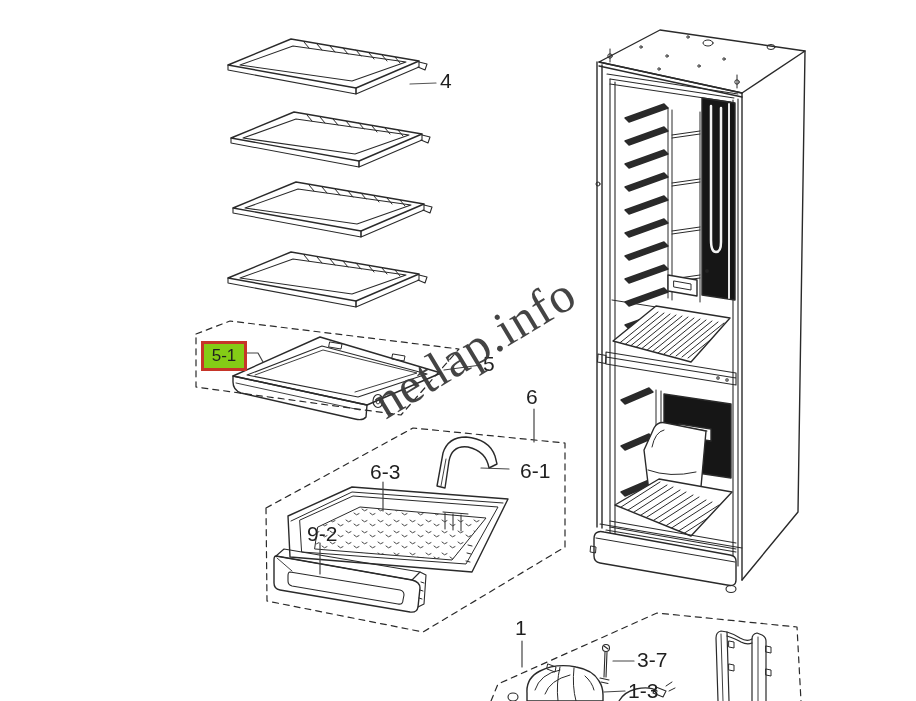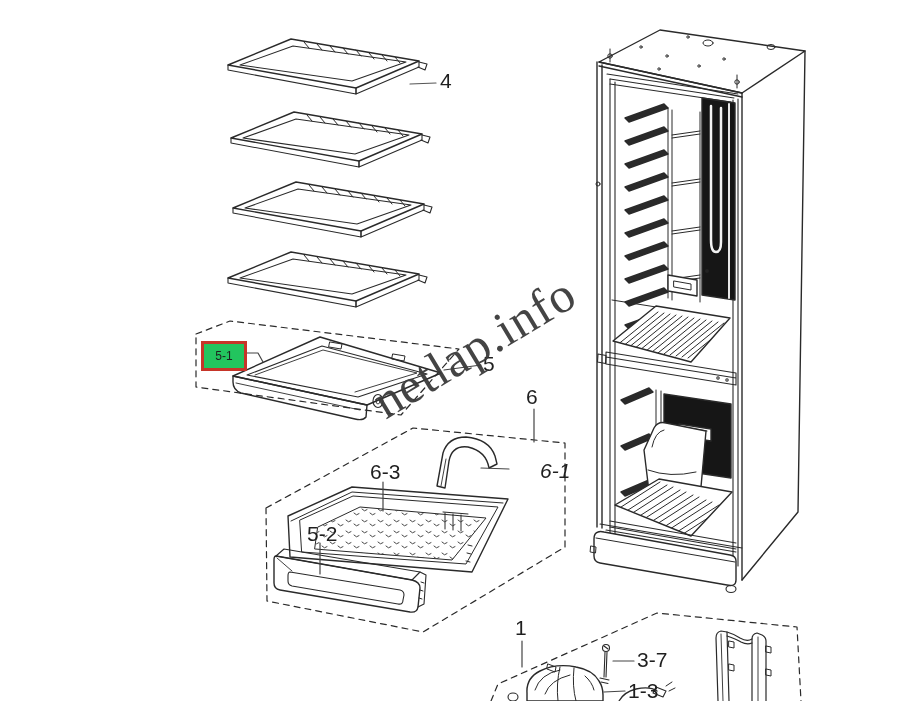--- a/index.html
+++ b/index.html
@@ -7,22 +7,22 @@
     position:relative;width:916px;height:701px;background:#ffffff;
     font-family:"Liberation Sans",sans-serif;overflow:hidden;
   }
   #art{position:absolute;left:0;top:0;}
   .plabel{
     position:absolute;color:#1f1f1f;font-size:21px;line-height:22px;
     font-family:"Liberation Sans",sans-serif;white-space:nowrap;
   }
   .plabel-box{
     position:absolute;display:flex;align-items:center;justify-content:center;
-    border:3px solid #c63529;color:#1f1f1f;font-size:12px;
-    font-family:"Liberation Sans",sans-serif;background:#22c55e;
+    border:3px solid #c63529;color:#1f1f1f;font-size:17px;
+    font-family:"Liberation Sans",sans-serif;background:#84cc16;
   }
   #watermark{
     position:absolute;left:314px;top:312px;width:320px;height:70px;
     display:flex;align-items:center;justify-content:center;
     transform:rotate(-31deg);
     font-family:"Liberation Serif","DejaVu Serif",serif;
     font-size:50px;color:#3b3b3b;opacity:.95;letter-spacing:1px;
     white-space:nowrap;pointer-events:none;z-index:5;
   }
 </style>
@@ -241,22 +241,22 @@
       <path d="M727,632 Q734,634 740,638 Q747,642 752,639 M727,636 Q736,639 741,642 Q747,645 752,643"></path>
       <path d="M729,641 l5,1 l0,6 l-5,-1 Z M766,646 l5,1 l0,6 l-5,-1 Z M729,664 l5,1 l0,6 l-5,-1 Z M766,669 l5,1 l0,6 l-5,-1 Z" stroke-width="1"></path>
     </g>
   </g>
 </svg>
 
 <div class="plabel" style="left:440px;top:70px;">4</div>
 <div class="plabel" style="left:483px;top:353px;">5</div>
 <div class="plabel-box" style="left:201px;top:341px;width:40px;height:24px;">5-1</div>
 <div class="plabel" style="left:526px;top:386px;">6</div>
-<div class="plabel" style="left:540px;top:460px;font-style:italic;">6-1</div>
+<div class="plabel" style="left:520px;top:460px;">6-1</div>
 <div class="plabel" style="left:370px;top:461px;text-align:center;">6-3</div>
-<div class="plabel" style="left:307px;top:523px;">5-2</div>
+<div class="plabel" style="left:307px;top:523px;">9-2</div>
 <div class="plabel" style="left:515px;top:617px;">1</div>
 <div class="plabel" style="left:637px;top:649px;">3-7</div>
 <div class="plabel" style="left:628px;top:680px;">1-3</div>
 
 <div id="watermark">netlap.info</div>
 
 </div>
 
 </body></html>

